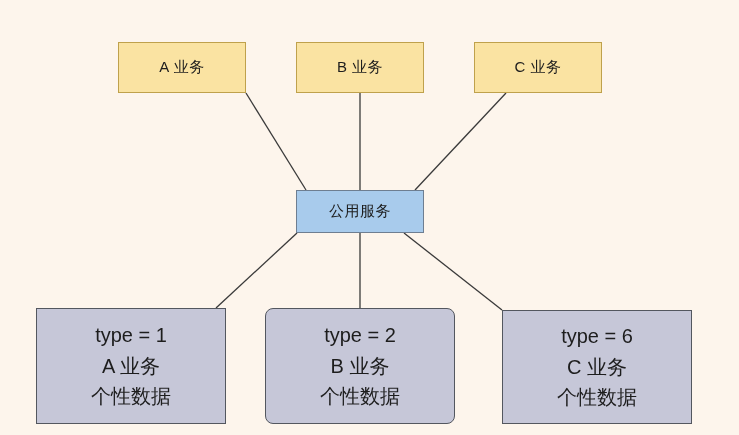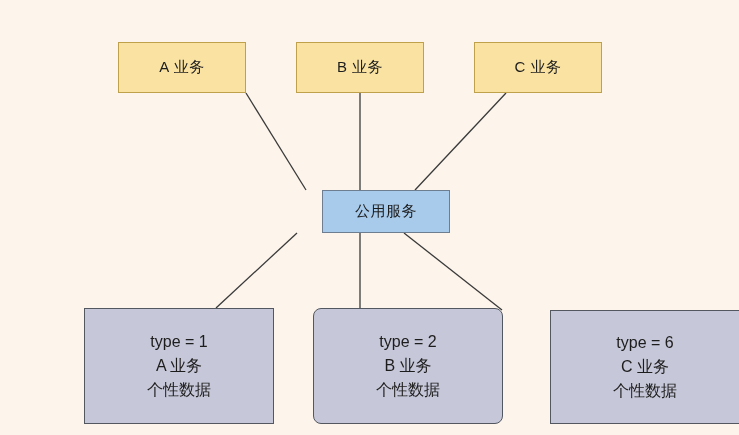--- a/index.html
+++ b/index.html
@@ -44,23 +44,22 @@
   }
   .node-center {
     background: #A8CBEC;
     border: 1.4px solid #6E7E91;
     font-size: 15px;
     letter-spacing: 0.5px;
   }
   .node-bottom {
     background: #C6C7D8;
     border: 1.4px solid #53575F;
-    font-size: 16px;
+    font-size: 20px;
     line-height: 1.52;
-    margin-left: 48px;
   }
   .node-bottom .line {
     display: block;
     white-space: nowrap;
   }
 </style>
 </head>
 <body>
 
 <div id="diagram-canvas">
@@ -79,21 +78,21 @@
   </div>
 
   <div class="node node-top" style="left:296px; top:42px; width:128px; height:51px;">
     <span>B 业务</span>
   </div>
 
   <div class="node node-top" style="left:474px; top:42px; width:128px; height:51px;">
     <span>C 业务</span>
   </div>
 
-  <div class="node node-center" style="left:296px; top:190px; width:128px; height:43px;margin-left:26px;">
+  <div class="node node-center" style="left:296px; top:190px; width:128px; height:43px;">
     <span>公用服务</span>
   </div>
 
   <div class="node node-bottom" style="left:36px; top:308px; width:190px; height:116px;">
     <span class="line">type = 1</span>
     <span class="line">A 业务</span>
     <span class="line">个性数据</span>
   </div>
 
   <div class="node node-bottom" style="left:265px; top:308px; width:190px; height:116px;border-radius:8px;">

